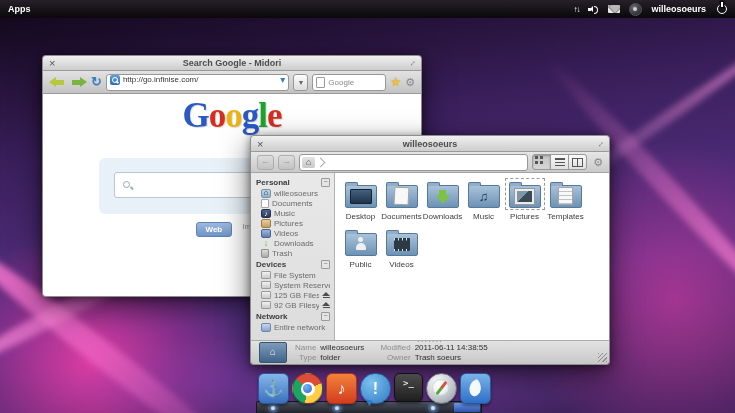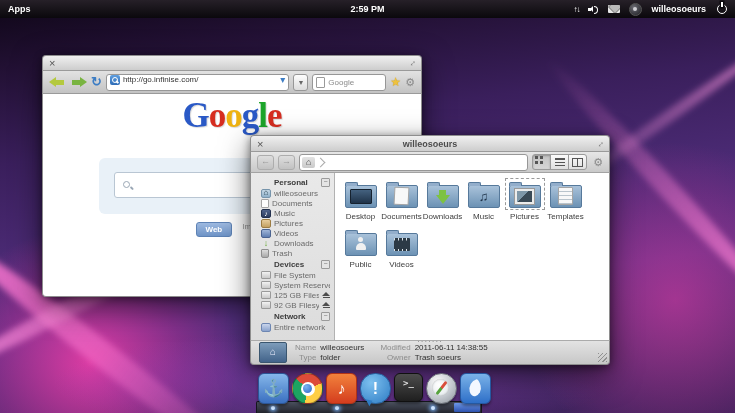--- a/index.html
+++ b/index.html
@@ -88,21 +88,21 @@
   .vb{width:17px;height:14px;border:1px solid #9a9a9a;background:linear-gradient(#fbfbfb,#dfdfdf);display:flex;align-items:center;justify-content:center;margin-left:-1px;}
   .vb:first-child{border-radius:3px 0 0 3px;margin-left:0;}
   .vb:last-child{border-radius:0 3px 3px 0;}
   .vb.active{background:linear-gradient(#c3c3c3,#d6d6d6);box-shadow:inset 0 1px 2px rgba(0,0,0,.25);}
   .vb-grid:before{content:'';width:3px;height:3px;background:#555;box-shadow:5px 0 0 #555,0 5px 0 #555,5px 5px 0 #555;margin:-5px 5px 5px -5px;display:block;}
   .vb-list:before{content:'';width:10px;height:8px;background:repeating-linear-gradient(#555 0 1.5px,transparent 1.5px 3.5px);display:block;}
   .vb-cols:before{content:'';width:9px;height:7px;border:1px solid #555;background:linear-gradient(#555,#555) center/1px 100% no-repeat;display:block;}
   .fm-gear{margin-left:2px;color:#8a8a8a;font-size:11px;flex:none;}
   #files .body{display:flex;height:167px;border-left:1px solid #8e8e8e;border-right:1px solid #8e8e8e;background:#fff;}
   .sidebar{width:84px;flex:none;background:linear-gradient(#e9e9e9,#dcdcdc);border-right:1px solid #b2b2b2;padding-top:3px;box-sizing:border-box;overflow:hidden;}
-  .sb-header{display:flex;padding:2px 4px 1px 23px;}
+  .sb-header{display:flex;padding:2px 4px 1px 5px;}
   .sb-title{font-size:8px;font-weight:bold;color:#3c3c3c;flex:1;}
   .sb-collapse{width:7px;height:7px;border:1px solid #9a9a9a;border-radius:1px;font-size:7px;line-height:5px;text-align:center;color:#777;background:#e4e4e4;}
   .sb-item{display:flex;align-items:center;gap:3px;padding:0 4px 0 10px;height:10px;}
   .sb-label{font-size:8px;color:#6b6b6b;white-space:nowrap;overflow:hidden;flex:1;}
   .si{width:10px;height:9px;border-radius:2px;flex:none;display:flex;align-items:center;justify-content:center;font-size:8px;box-sizing:border-box;}
   .si-home{background:linear-gradient(#c4d6e4,#8fb0c9);border:1px solid #7694ab;color:#24404f;font-size:8px;line-height:8px;}
   .si-documents{background:#fdfdfd;border:1px solid #a5a5a5;width:8px;height:9px;border-radius:1px;}
   .si-music{background:linear-gradient(#51648c,#2c3c5e);border:1px solid #22304e;color:#fff;font-size:7px;line-height:7px;}
   .si-pictures{background:linear-gradient(#e7cd9d,#c3a061);border:1px solid #9c7c43;}
   .si-videos{background:linear-gradient(#a0b6d8,#5e7db0);border:1px solid #4a6390;}
@@ -173,36 +173,36 @@
   <div class="glow g1"></div>
   <div class="glow g2"></div>
   <div class="glow g3"></div>
   <div class="beam b1"></div>
   <div class="beam b2"></div>
   <div class="beam b3"></div>
   <div class="beam b4"></div>
 
   <div id="panel">
     <span class="apps">Apps</span>
-    <span class="clock">2:59 PM</span>
     <span class="tray">
       <span class="net-ar">↑↓</span>
       <span class="vol">
           <i></i>
         </span>
       <span class="mail"></span>
       <span class="avatar"></span>
       <span class="uname">willeosoeurs</span>
       <span class="pwr"></span>
     </span>
   </div>
 
   <div id="browser" class="window">
     <div class="titlebar">
       <span class="close">×</span>
+      <span class="wtitle">Search Google - Midori</span>
       <span class="wresize">↕</span>
     </div>
     <div class="toolbar">
       <span class="nav-ar ar-back">
           <i class="h"></i>
           <i class="b"></i>
         </span>
       <span class="nav-ar ar-fwd">
           <i class="h"></i>
           <i class="b"></i>

